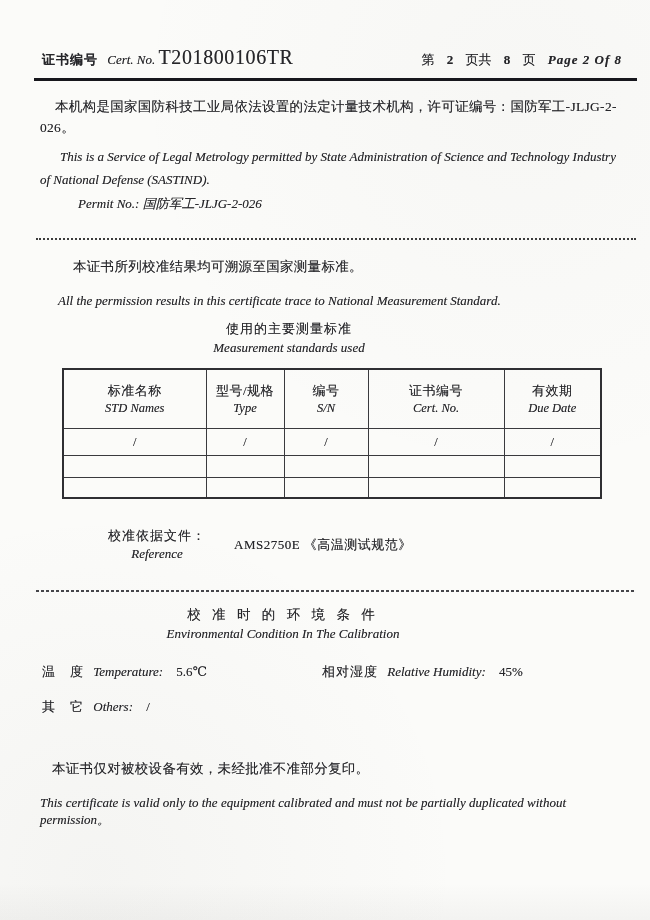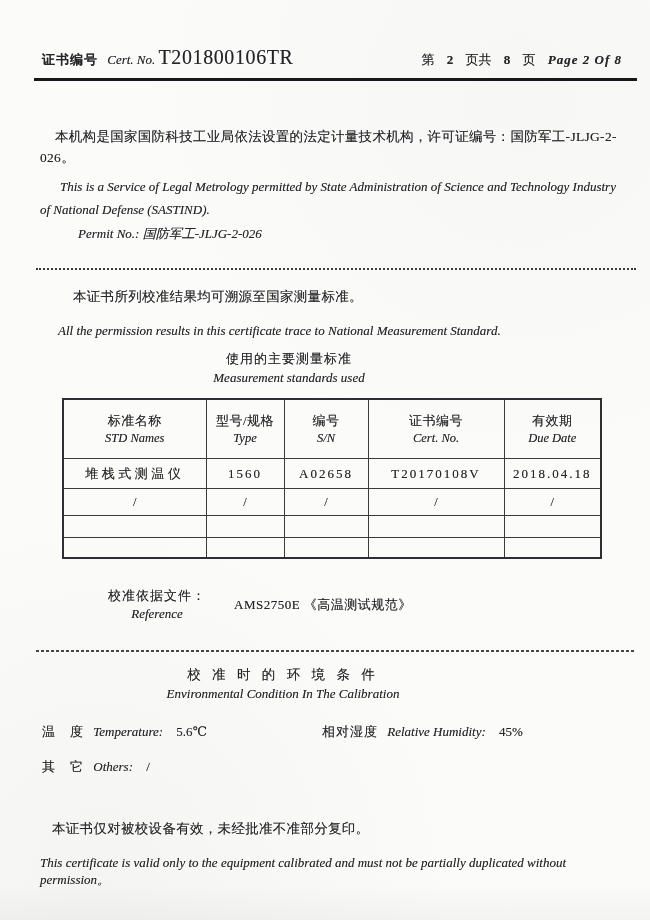--- a/index.html
+++ b/index.html
@@ -27,21 +27,21 @@
   .header-right span{margin-left:9px;}
   .header-right .num{font-weight:bold;}
   .header-right .pen{font-style:italic;font-weight:bold;letter-spacing:1px;}
 
   .rule-thick{border:0;border-top:3px solid #17171d;margin:9px 13px 0 34px;}
   .rule-dotted{border:0;border-top:2px dotted #3c3c3c;margin:24px 14px 0 36px;}
   .rule-dashed{border:0;border-top:0;height:2px;margin:28px 14px 0 36px;
     background:repeating-linear-gradient(90deg,#45454a 0 3px,transparent 3px 5px);}
 
   
-  .intro{margin:46px 28px 0 40px;font-size:13.5px;line-height:1.55;}
+  .intro{margin:16px 28px 0 40px;font-size:13.5px;line-height:1.55;}
   .intro .zh{margin:0;text-indent:15px;letter-spacing:.3px;}
   .intro .en{margin:7px 0 0 0;font-style:italic;text-indent:20px;font-size:13px;line-height:1.75;}
   .intro .permit{margin:3px 0 0 0;font-style:italic;text-indent:38px;font-size:13px;}
 
   
   .trace{margin:18px 28px 0 40px;font-size:13.5px;}
   .trace .zh{margin:17px;text-indent:16px;letter-spacing:.3px;}
   .trace .en{margin:10px 0 0 0;font-style:italic;font-size:13px;text-indent:18px;}
 
   
@@ -153,27 +153,20 @@
         </th>
         <th>
           <div class="zh">证书编号</div>
           <div class="en">Cert. No.</div>
         </th>
         <th>
           <div class="zh">有效期</div>
           <div class="en">Due Date</div>
         </th>
       </tr>
-      <tr class="r1">
-        <td class="name">堆栈式测温仪</td>
-        <td>1560</td>
-        <td>A02658</td>
-        <td>T20170108V</td>
-        <td>2018.04.18</td>
-      </tr>
       <tr class="r2">
         <td>/</td>
         <td>/</td>
         <td>/</td>
         <td>/</td>
         <td>/</td>
       </tr>
       <tr class="r3">
         <td></td>
         <td></td>

